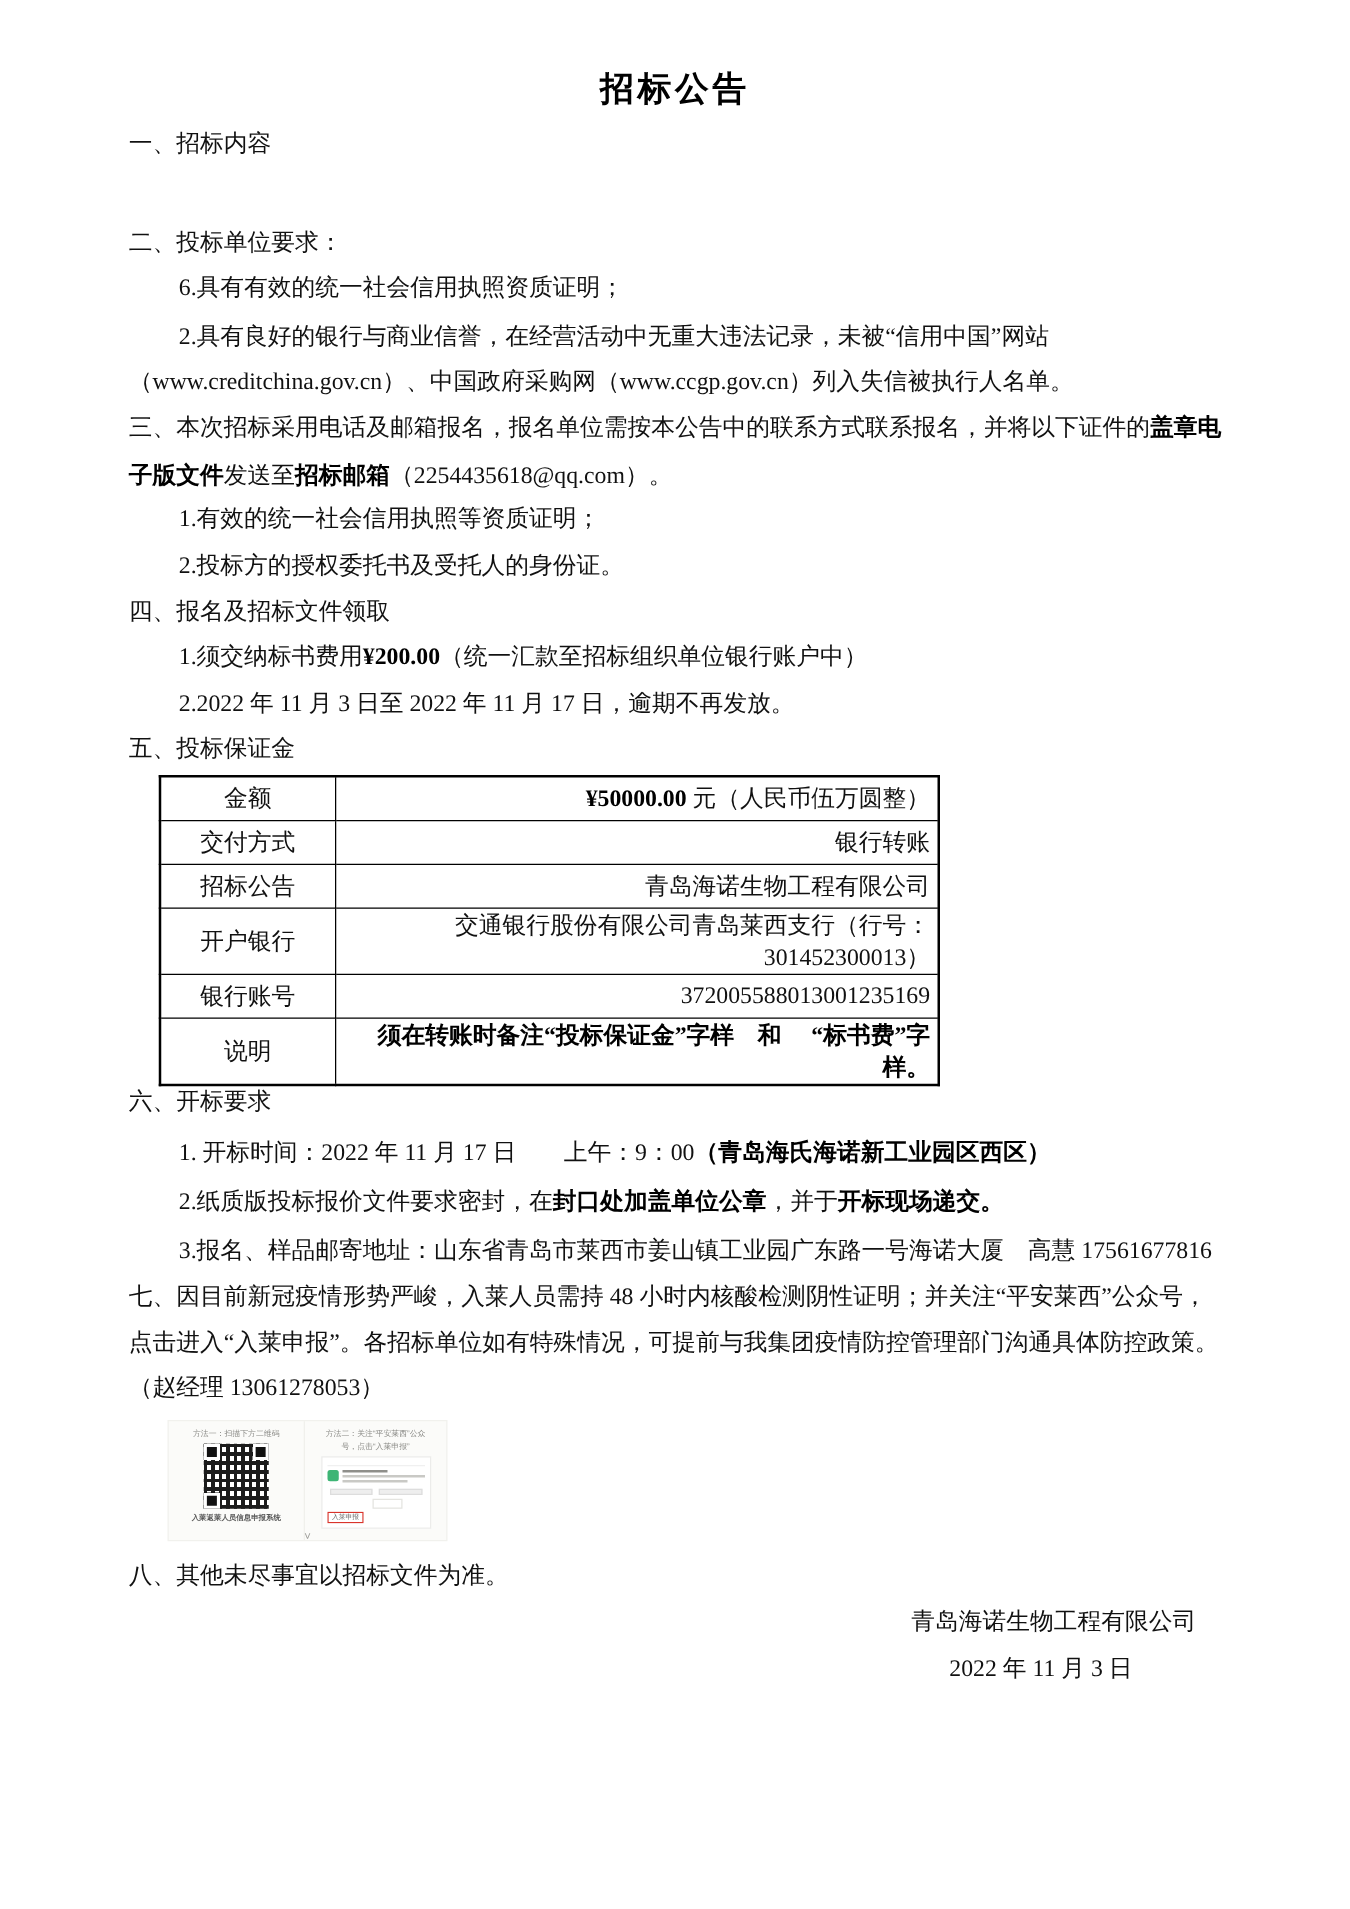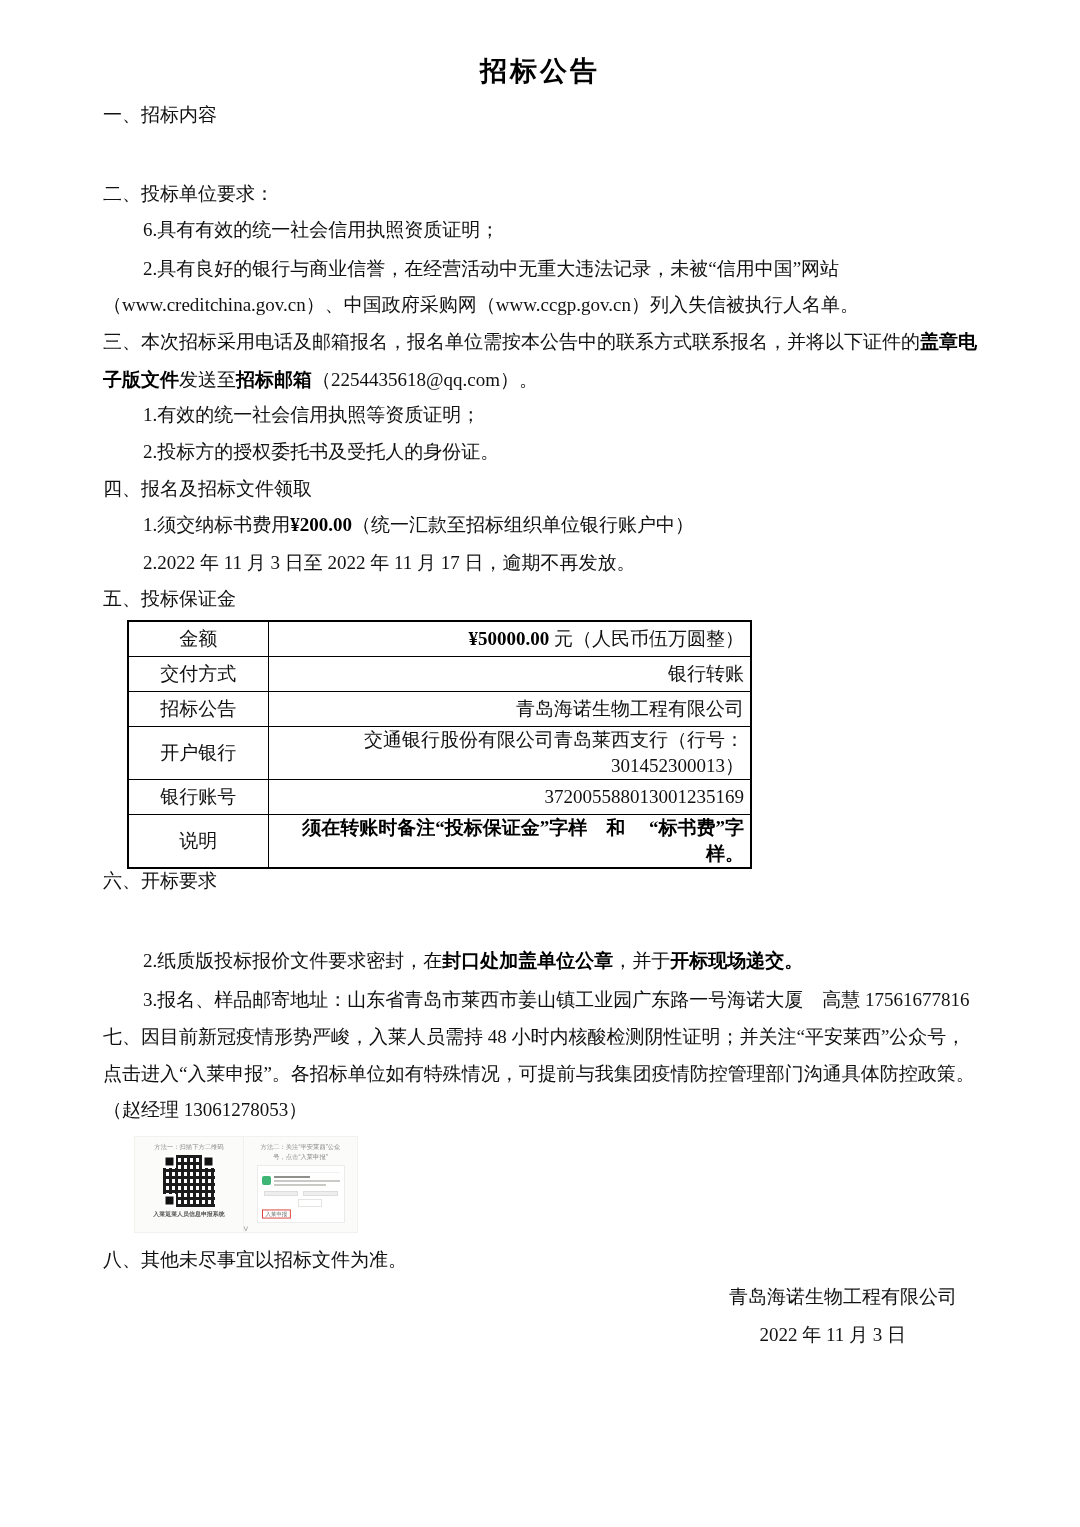--- a/index.html
+++ b/index.html
@@ -125,20 +125,21 @@
       <td class="val">372005588013001235169</td>
     </tr>
     <tr>
       <td class="lbl">说明</td>
       <td class="val"><b>须在转账时备注“投标保证金”字样　和　 “标书费”字样。</b></td>
     </tr>
   </tbody>
     </table>
 
   <div class="ln m0" style="top:868px">六、开标要求</div>
+  <div class="ln m1" style="top:909px"><span>1.  开标时间：2022 年 11 月 17 日　　上午：9：00</span><b>（青岛海氏海诺新工业园区西区）</b></div>
   <div class="ln m1" style="top:948px"><span>2.纸质版投标报价文件要求密封，在</span><b>封口处加盖单位公章</b><span>，并于</span><b>开标现场递交。</b></div>
   <div class="ln m1" style="top:987px">3.报名、样品邮寄地址：山东省青岛市莱西市姜山镇工业园广东路一号海诺大厦　高慧 17561677816</div>
 
   <div class="ln m0" style="top:1024px">七、因目前新冠疫情形势严峻，入莱人员需持 48 小时内核酸检测阴性证明；并关注“平安莱西”公众号，</div>
   <div class="ln m0" style="top:1061px">点击进入“入莱申报”。各招标单位如有特殊情况，可提前与我集团疫情防控管理部门沟通具体防控政策。</div>
   <div class="ln m0" style="top:1097px">（赵经理  13061278053）</div>
 
   <div class="attach">
     <div class="att-left">
       <div class="att-cap">方法一：扫描下方二维码</div>

